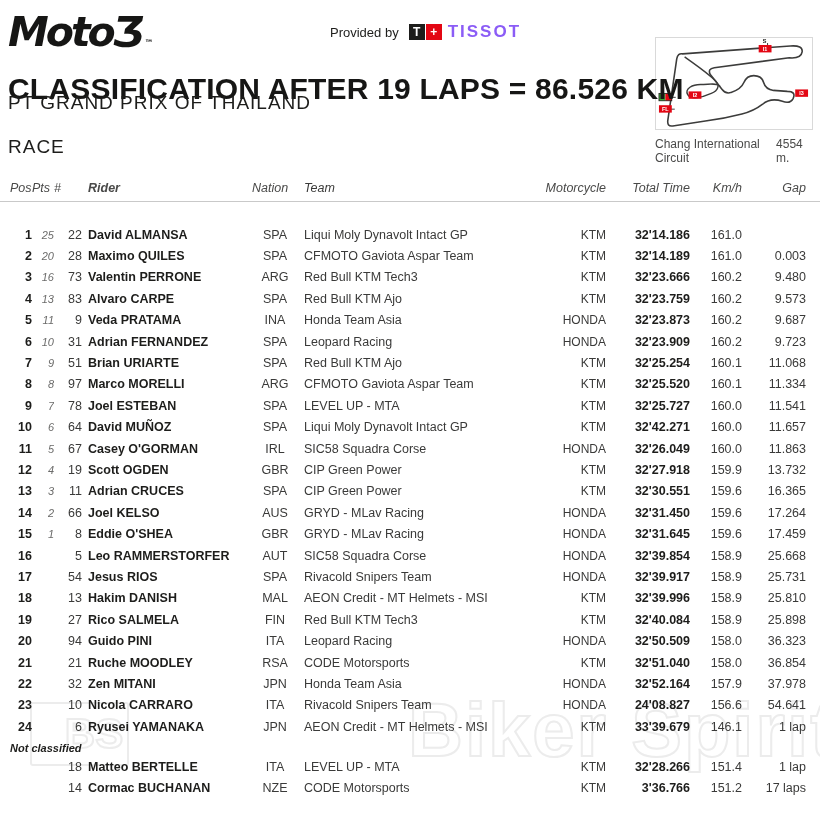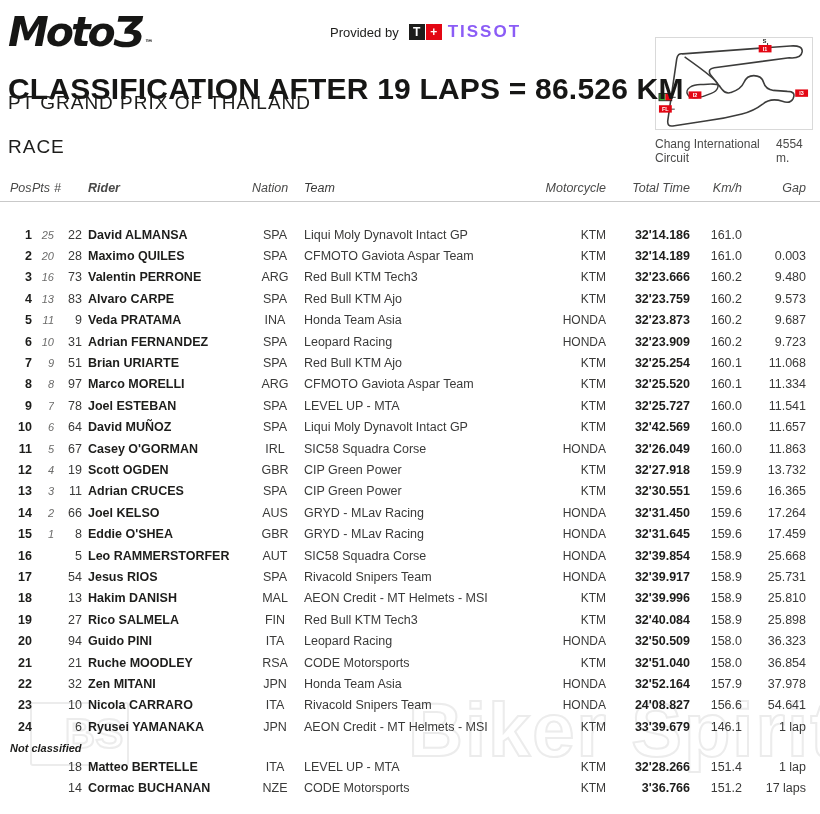--- a/index.html
+++ b/index.html
@@ -288,21 +288,21 @@
           <td class="c-gap">11.541</td>
         </tr>
         <tr>
           <td class="c-pos">10</td>
           <td class="c-pts">6</td>
           <td class="c-num">64</td>
           <td class="c-rider">David MUÑOZ</td>
           <td class="c-nation">SPA</td>
           <td class="c-team">Liqui Moly Dynavolt Intact GP</td>
           <td class="c-moto">KTM</td>
-          <td class="c-time">32'42.569</td>
+          <td class="c-time">32'42.271</td>
           <td class="c-kmh">160.0</td>
           <td class="c-gap">11.657</td>
         </tr>
         <tr>
           <td class="c-pos">11</td>
           <td class="c-pts">5</td>
           <td class="c-num">67</td>
           <td class="c-rider">Casey O'GORMAN</td>
           <td class="c-nation">IRL</td>
           <td class="c-team">SIC58 Squadra Corse</td>

